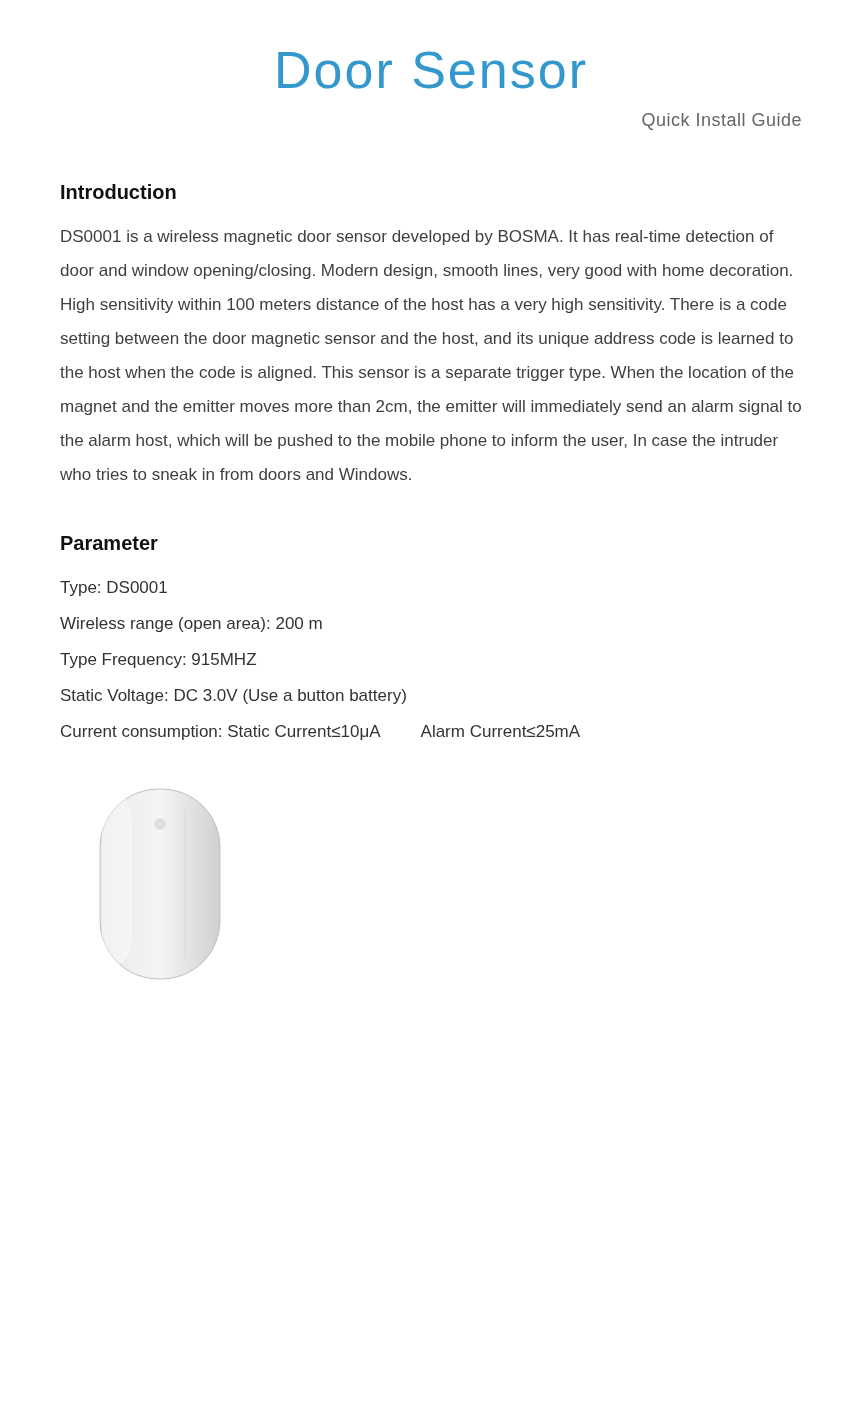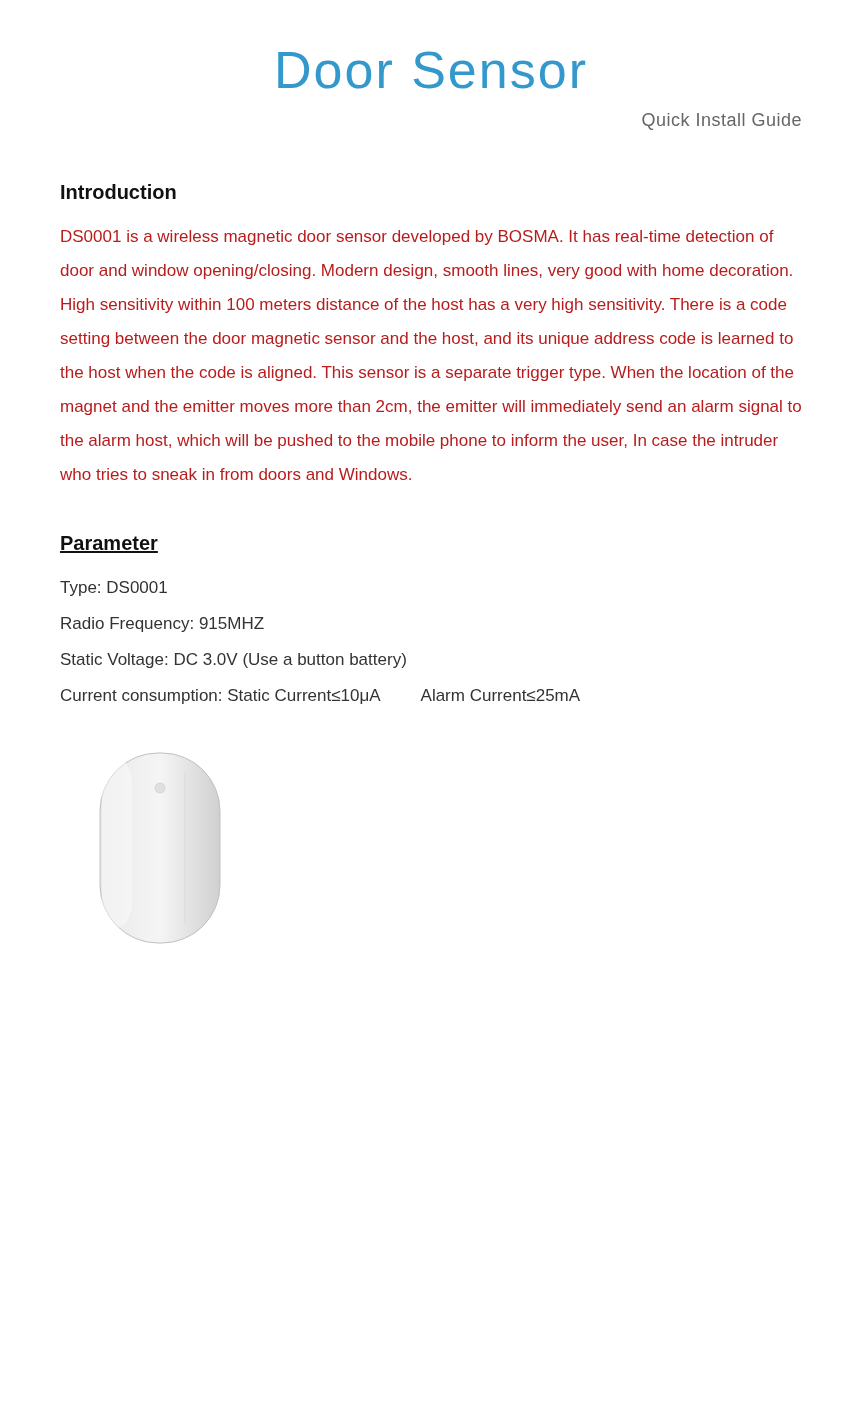--- a/index.html
+++ b/index.html
@@ -46,34 +46,33 @@
       font-size: 20px;
       font-weight: 700;
       color: #111111;
       margin-bottom: 16px;
       margin-top: 22px;
     }
 
     .intro-text {
       font-size: 17px;
       line-height: 2.0;
-      color: #b91c1c;
+      color: #404040;
       margin-bottom: 40px;
     }
 
     .parameter-section {
       margin-top: 10px;
     }
 
     .parameter-heading {
       font-size: 20px;
       font-weight: 700;
       color: #111111;
       margin-bottom: 16px;
-      text-decoration: underline;
     }
 
     .parameter-content {
       display: flex;
       flex-direction: column;
       align-items: flex-start;
       gap: 20px;
     }
 
     .parameter-list {
@@ -125,21 +124,22 @@
     <p class="intro-text">DS0001 is a wireless magnetic door sensor developed by BOSMA. It has real-time detection of door and window opening/closing. Modern design, smooth lines, very good with home decoration. High sensitivity within 100 meters distance of the host has a very high sensitivity. There is a code setting between the door magnetic sensor and the host, and its unique address code is learned to the host when the code is aligned. This sensor is a separate trigger type. When the location of the magnet and the emitter moves more than 2cm, the emitter will immediately send an alarm signal to the alarm host, which will be pushed to the mobile phone to inform the user, In case the intruder who tries to sneak in from doors and Windows.</p>
   </section>
 
   <section class="parameter-section">
     <h2 class="parameter-heading">Parameter</h2>
 
     <div class="parameter-content">
 
       <div class="parameter-list">
         <div class="param-item">Type: DS0001</div>
-        <div class="param-item">Radio Frequency: 915MHZ</div>
+        <div class="param-item">Wireless range (open area): 200 m</div>
+        <div class="param-item">Type Frequency: 915MHZ</div>
         <div class="param-item">Static Voltage: DC 3.0V (Use a button battery)</div>
         <div class="current-row">
           <span>Current consumption: Static Current≤10μA</span>
           <span>Alarm Current≤25mA</span>
         </div>
       </div>
 
       <div class="device-image-container">
         <svg class="sensor-svg" viewBox="0 0 160 210" xmlns="http://www.w3.org/2000/svg">
 

